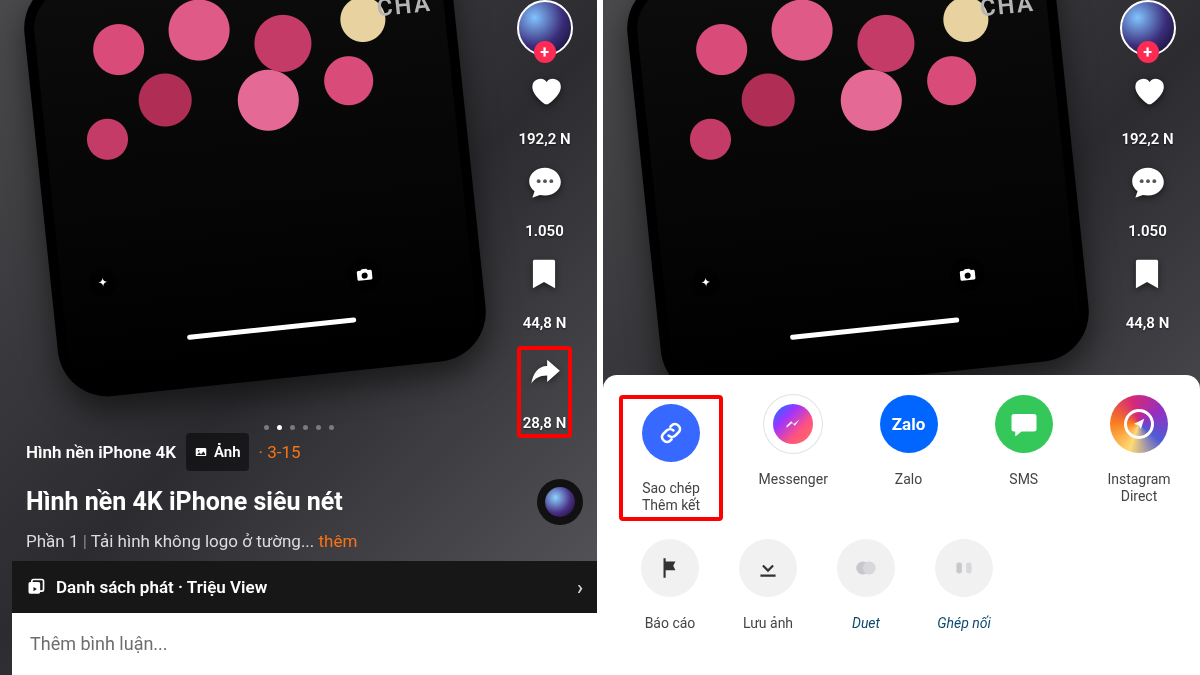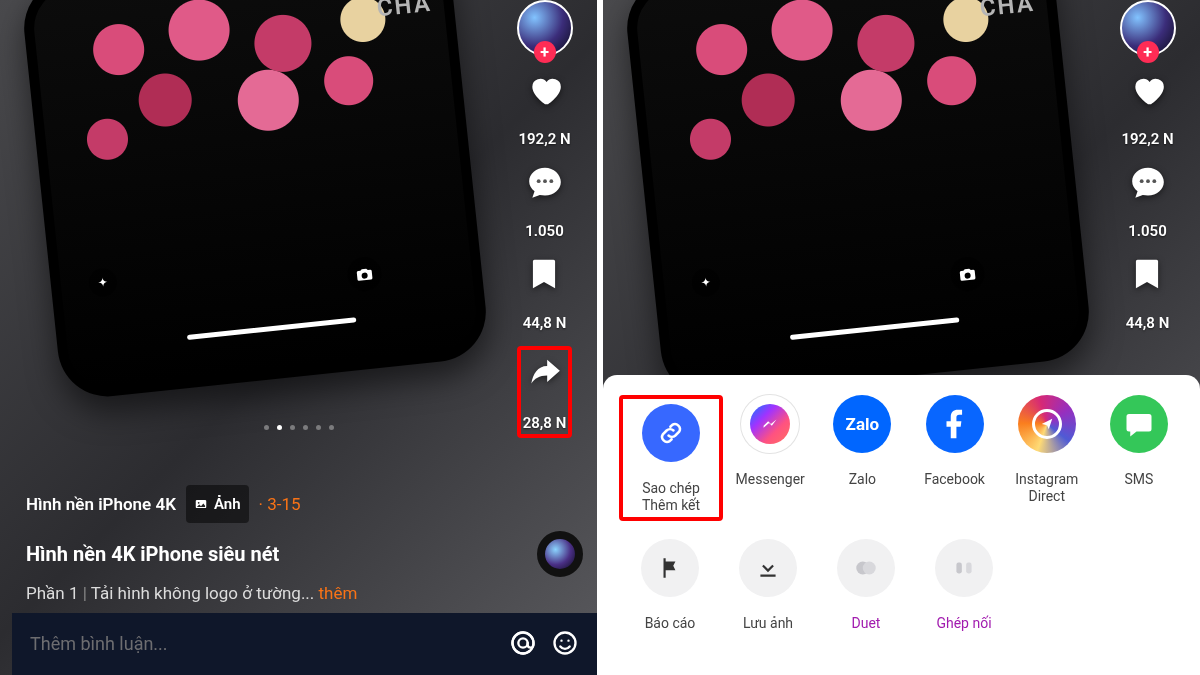--- a/index.html
+++ b/index.html
@@ -32,40 +32,40 @@
   .heart svg, .bubble svg, .bm svg, .share svg { width:38px; height:38px; fill:#fff; }
   .redbox { border:4px solid #ff0000; border-radius:4px; padding:4px 2px 2px; }
   .dots { position:absolute; left:50%; transform:translateX(-50%); top:425px; display:flex; gap:8px; }
   .dot { width:5px; height:5px; border-radius:50%; background:#7b7b7d; }
   .dot.active { background:#fff; }
   .info { position:absolute; left:12px; right:0; bottom:0; color:#fff; }
   .row1 { display:flex; align-items:center; gap:10px; padding:0 14px; font-size:17px; }
   .pill { display:inline-flex; align-items:center; gap:6px; background:rgba(0,0,0,.5); padding:10px 8px; border-radius:4px; font-size:15px; font-weight:600; }
   .muted { color:#f97316; }
   .caption-row { display:flex; align-items:center; justify-content:space-between; padding:8px 14px 0; }
-  .caption { font-size:20px; font-weight:700; line-height:1.2; }
+  .caption { font-size:25px; font-weight:700; line-height:1.2; }
   .disc { width:46px; height:46px; border-radius:50%; background:radial-gradient(circle at 35% 35%,#8bd4ff,#4a2f85 55%,#0a0a1a); border:8px solid #111; }
   .desc { padding:6px 14px 10px; font-size:17px; color:#dcdcdc; }
   .bar { background:#171717; padding:14px 14px; display:flex; align-items:center; justify-content:space-between; font-size:17px; font-weight:600; }
   .chev { font-size:20px; color:#d0d0d0; }
-  .comment { display:flex; align-items:center; justify-content:space-between; padding:16px 18px 18px; background:#0f172a; }
+  .comment { display:flex; align-items:center; justify-content:space-between; padding:16px 18px 18px; background:#ffffff; }
   .placeholder { color:#6d6d70; font-size:18px; }
   .c-icons { display:flex; gap:14px; color:#fff; }
   .c-icons svg { width:28px; height:28px; fill:none; stroke:#fff; stroke-width:2; }
 
   
   .panel.right .rail { top:0; }
   .sheet { position:absolute; left:0; right:0; bottom:0; height:300px; background:#fff; border-radius:14px 14px 0 0; padding:14px 8px 12px; }
   .sheet-title-row { display:flex; align-items:center; justify-content:center; position:relative; height:32px; margin-bottom:10px; }
   .sheet-title { font-size:20px; font-weight:500; color:#111; }
   .close-x { position:absolute; right:16px; top:2px; font-size:24px; color:#222; cursor:pointer; }
   .share-row { display:flex; justify-content:space-between; padding:6px 8px 12px; }
   .share-item { display:flex; flex-direction:column; align-items:center; gap:18px; width:90px; }
   .share-label { font-size:14px; color:#444; text-align:center; line-height:1.2; }
-  .share-label.faded { color:#a21caf; }
+  .share-label.faded { color:#0c4a6e;font-style:italic; }
   .circ { width:58px; height:58px; border-radius:50%; display:flex; align-items:center; justify-content:center; font-weight:700; }
   .copy { background:#3768ff; }
   .copy svg { width:30px; height:30px; fill:none; stroke:#fff; stroke-width:4; }
   .msngr { background:#fff; box-shadow:0 0 0 1px #e3e3e3; }
   .msngr-in { width:40px; height:40px; border-radius:50%; background:linear-gradient(135deg,#0a7cff,#a033ff,#ff5280,#ff7061); display:flex; align-items:center; justify-content:center; }
   .zalo { background:#0066ff; color:#fff; font-size:17px; }
   .fb { background:#0866ff; }
   .fb svg { width:34px; height:34px; fill:#fff; }
   .sms { background:#34c759; }
   .sms svg { width:30px; height:30px; fill:#fff; }
@@ -160,20 +160,31 @@
         </span>
         <span class="muted">· <span>3-15</span></span>
       </div>
       <div class="caption-row">
         <div class="caption">Hình nền 4K iPhone siêu nét</div>
         <div class="disc"></div>
       </div>
       <div class="desc">
         <span>Phần 1</span> <span style="color:#888">|</span> <span>Tải hình không logo ở tường...</span> <span style="color:#f97316">thêm</span>
       </div>
+      <div class="bar">
+        <span style="display:flex;align-items:center;gap:10px">
+          <svg width="20" height="20" viewBox="0 0 24 24">
+              <rect x="3" y="6" width="14" height="14" rx="2" fill="#fff"></rect>
+              <rect x="7" y="3" width="14" height="14" rx="2" fill="none" stroke="#fff" stroke-width="2"></rect>
+              <path d="M9 12l4 2.5L9 17v-5z" fill="#171717"></path>
+            </svg>
+          <span>Danh sách phát · Triệu View</span>
+        </span>
+        <span class="chev">›</span>
+      </div>
       <div class="comment">
         <span class="placeholder">Thêm bình luận...</span>
         <span class="c-icons">
           <svg viewBox="0 0 24 24">
               <circle cx="12" cy="12" r="9"></circle>
               <circle cx="12" cy="12" r="4"></circle>
               <path d="M16 12v1.5a2.5 2.5 0 005 0V12a9 9 0 10-3.5 7.1" stroke-linecap="round"></path>
             </svg>
           <svg viewBox="0 0 24 24">
               <circle cx="12" cy="12" r="9"></circle>
@@ -255,45 +266,37 @@
                 </svg>
               </div>
             </div>
           <span class="share-label">Messenger</span>
         </div>
         <div class="share-item">
           <div class="circ zalo">Zalo</div>
           <span class="share-label">Zalo</span>
         </div>
         <div class="share-item">
-          <div class="circ fb">
-              <svg viewBox="0 0 24 24">
-                <path d="M13 22v-8h3l.5-4H13V7.5c0-1 .3-2 2-2h2V2h-3c-3 0-5 1.8-5 5v3H6v4h3v8h4z"></path>
-              </svg>
-            </div>
-          <span class="share-label">Facebook</span>
+          <div class="circ sms">
+              <svg viewBox="0 0 24 24">
+                <path d="M4 4h16a2 2 0 012 2v10a2 2 0 01-2 2H10l-5 4v-4H4a2 2 0 01-2-2V6a2 2 0 012-2z"></path>
+              </svg>
+            </div>
+          <span class="share-label">SMS</span>
         </div>
         <div class="share-item">
           <div class="circ insta">
               <div class="insta-in">
                 <svg width="14" height="14" viewBox="0 0 24 24">
                   <path fill="#fff" d="M3 12l18-9-6 18-3-7-9-2z"></path>
                 </svg>
               </div>
             </div>
           <span class="share-label">Instagram Direct</span>
         </div>
-        <div class="share-item">
-          <div class="circ sms">
-              <svg viewBox="0 0 24 24">
-                <path d="M4 4h16a2 2 0 012 2v10a2 2 0 01-2 2H10l-5 4v-4H4a2 2 0 01-2-2V6a2 2 0 012-2z"></path>
-              </svg>
-            </div>
-          <span class="share-label">SMS</span>
-        </div>
       </div>
       <div class="share-row" style="justify-content:flex-start;gap:8px;padding-left:14px">
         <div class="share-item">
           <div class="circ grey">
               <svg viewBox="0 0 24 24">
                 <path fill="#333" d="M6 3v18h2v-7h9l-2-4 2-4H8V3H6z"></path>
               </svg>
             </div>
           <span class="share-label">Báo cáo</span>
         </div>

